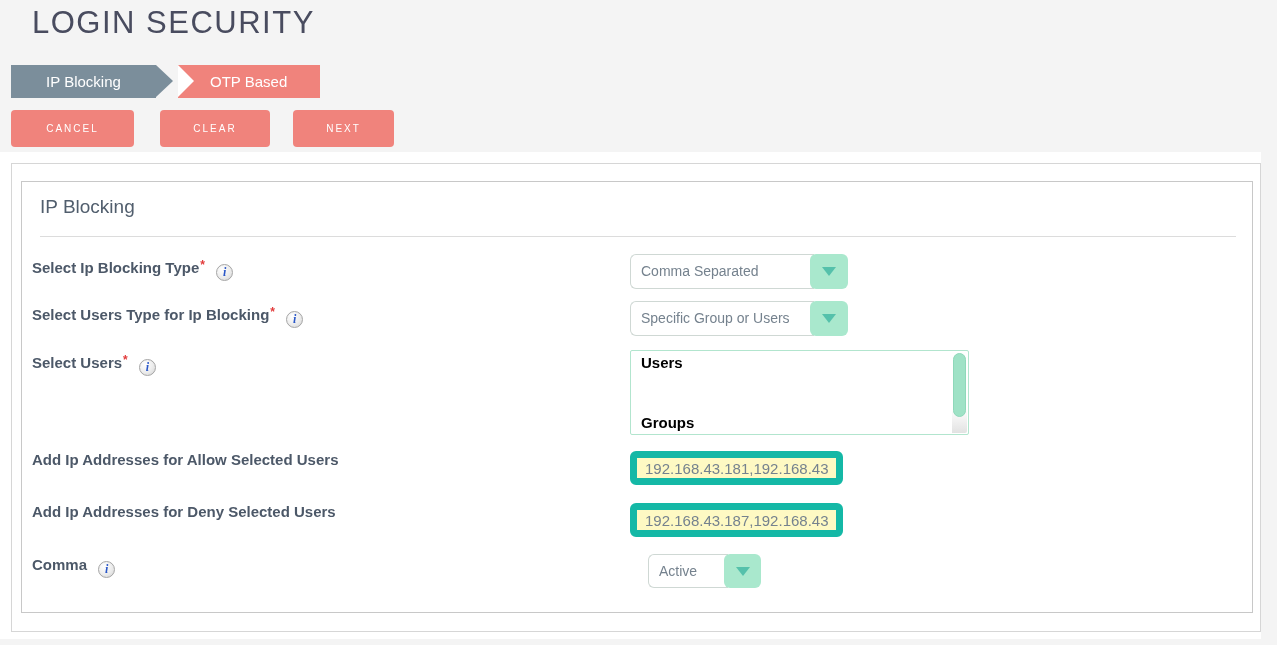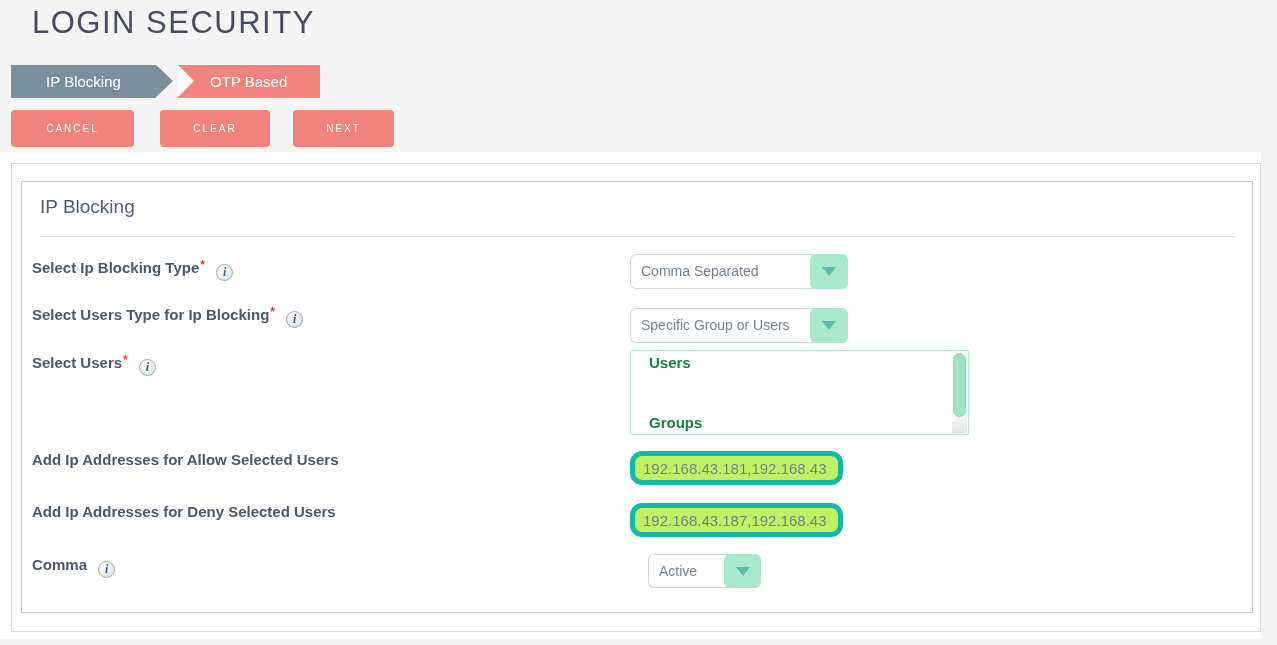--- a/index.html
+++ b/index.html
@@ -96,33 +96,33 @@
     width:38px; background:#a9e8cd; border-radius:6px;
     margin-left:-4px;
     display:flex; align-items:center; justify-content:center;
   }
   .dd-arrow {
     width:0; height:0;
     border-left:7px solid transparent; border-right:7px solid transparent;
     border-top:9px solid #55c1ab;
   }
   .dd1 { left:608px; top:72px;  width:218px; }
-  .dd2 { left:608px; top:126px; width:218px; }
+  .dd2 { left:608px; top:119px; width:218px; }
   .dd6 { left:608px; top:372px; width:131px; height:34px; }
   .dd6 .dd-text { line-height:32px;margin-left:18px; }
   .dd6 .dd-btn { width:37px; }
 
   
   .listbox {
     left:608px; top:168px; width:339px; height:85px;
     background:#ffffff; border:1px solid #b2e5ce; border-radius:2px;
     font-size:15px; overflow:hidden; cursor:default;
   }
   .optgroup-label {
-    position:absolute; left:18px; font-weight:bold; color:#15803d; line-height:19px;
+    position:absolute; left:10px; font-weight:bold; color:#000000; line-height:19px;
   }
   .og1 { top:2px; } .og2 { top:62px; }
   .option {
     position:absolute; left:5px; width:253px; height:20px;
     background:#a5e6ca; color:#68757f; line-height:20px;
     padding-left:24px; cursor:pointer; white-space:nowrap;
   }
   .opt1 { top:38px;margin-top:46px; } .opt2 { top:41px; }
   .lb-scrollbar {
     position:absolute; top:1px; right:1px; width:15px; height:81px;
@@ -131,21 +131,21 @@
   }
   .lb-thumb {
     position:absolute; top:1px; left:1px; width:13px; height:64px;
     background:#9fe2c6; border:1px solid #8fd8ba; border-radius:8px;
     cursor:grab;
   }
 
   
   .ip-input {
     position:absolute; left:608px; width:213px; height:34px;
-    background:#bef264; border:5px solid #14b8a6; border-radius:12px;
+    background:#fef9c3; border:7px solid #14b8a6; border-radius:6px;
     color:#75828e; font-size:15px; padding:0 8px;
     font-family:"Liberation Sans", sans-serif;
   }
   .ip1 { top:269px; } .ip2 { top:321px; }
 </style>
 </head>
 <body>
 
 <div class="abs page-title">LOGIN SECURITY</div>
 

